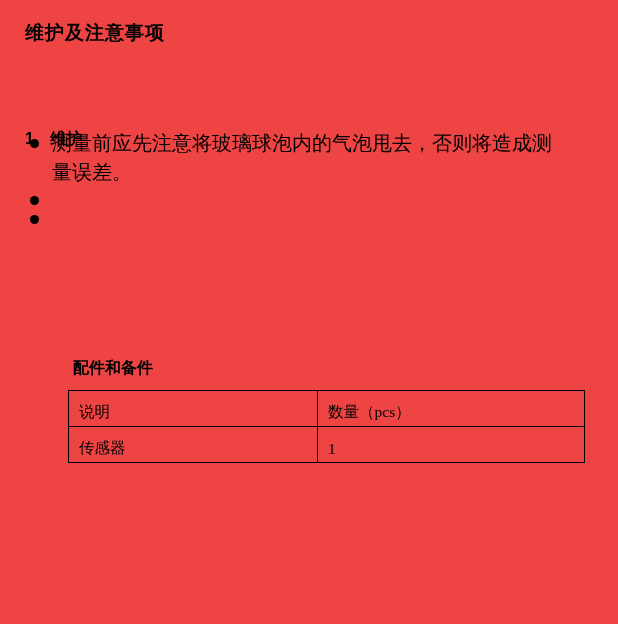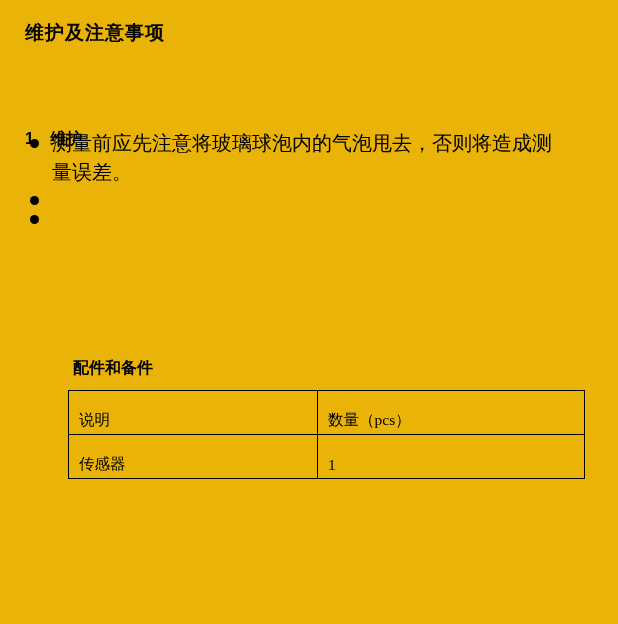--- a/index.html
+++ b/index.html
@@ -4,21 +4,21 @@
 <style>
   html, body {
     margin: 0;
     padding: 0;
     background: #ffffff;
   }
   .page {
     position: relative;
     width: 618px;
     height: 624px;
-    background: #eab308;
+    background: #ef4444;
     color: #000000;
     font-family: "Liberation Serif", "DejaVu Serif", serif;
     overflow: hidden;
   }
   .doc-title {
     position: absolute;
     left: 25px;
     top: 20px;
     font-size: 19px;
     font-weight: bold;
@@ -76,21 +76,21 @@
     left: 68px;
     top: 390px;
     width: 494px;
     border-collapse: collapse;
     table-layout: fixed;
     font-size: 15.5px;
   }
   .parts-table td {
     border: 1.5px solid #000000;
     height: 27px;
-    padding: 16px 0 0 10px;
+    padding: 8px 0 0 10px;
     vertical-align: middle;
     font-weight: normal;
     text-align: left;
   }
   .col-desc { width: 238px; }
   .col-qty  { width: 256px; }
 </style>
 </head>
 <body>
 

